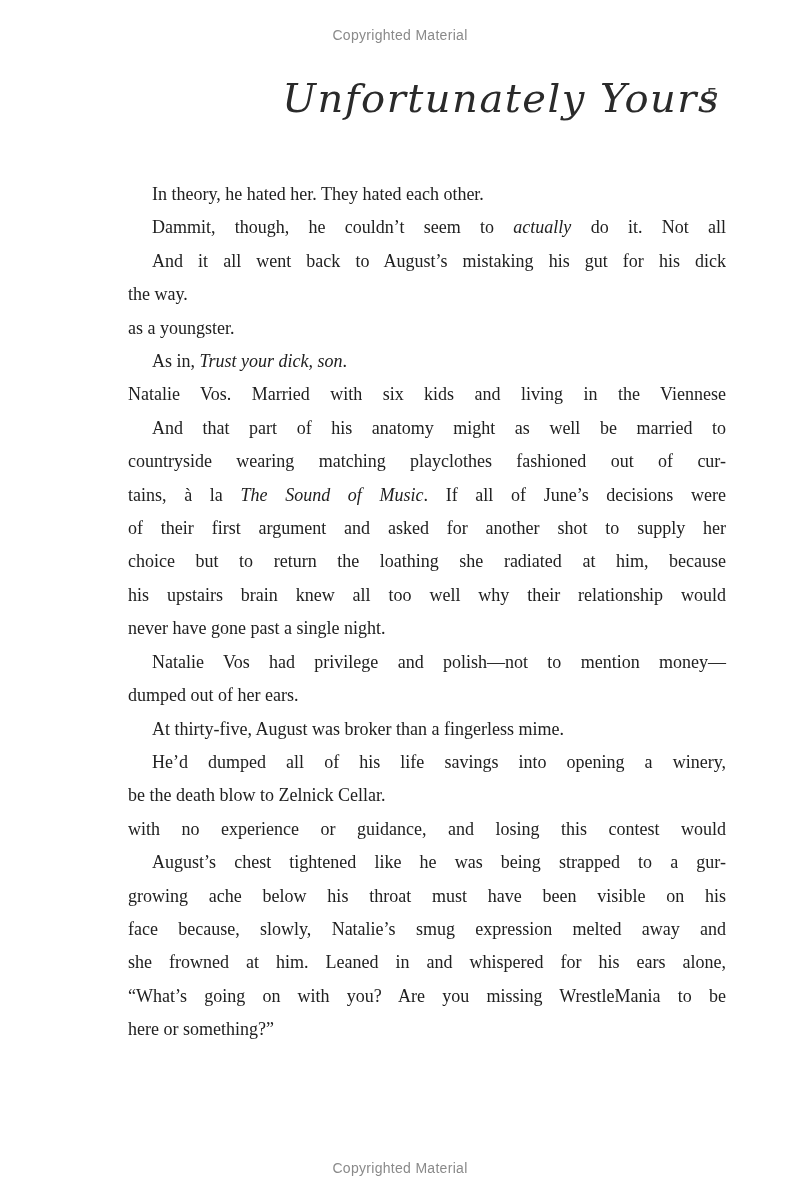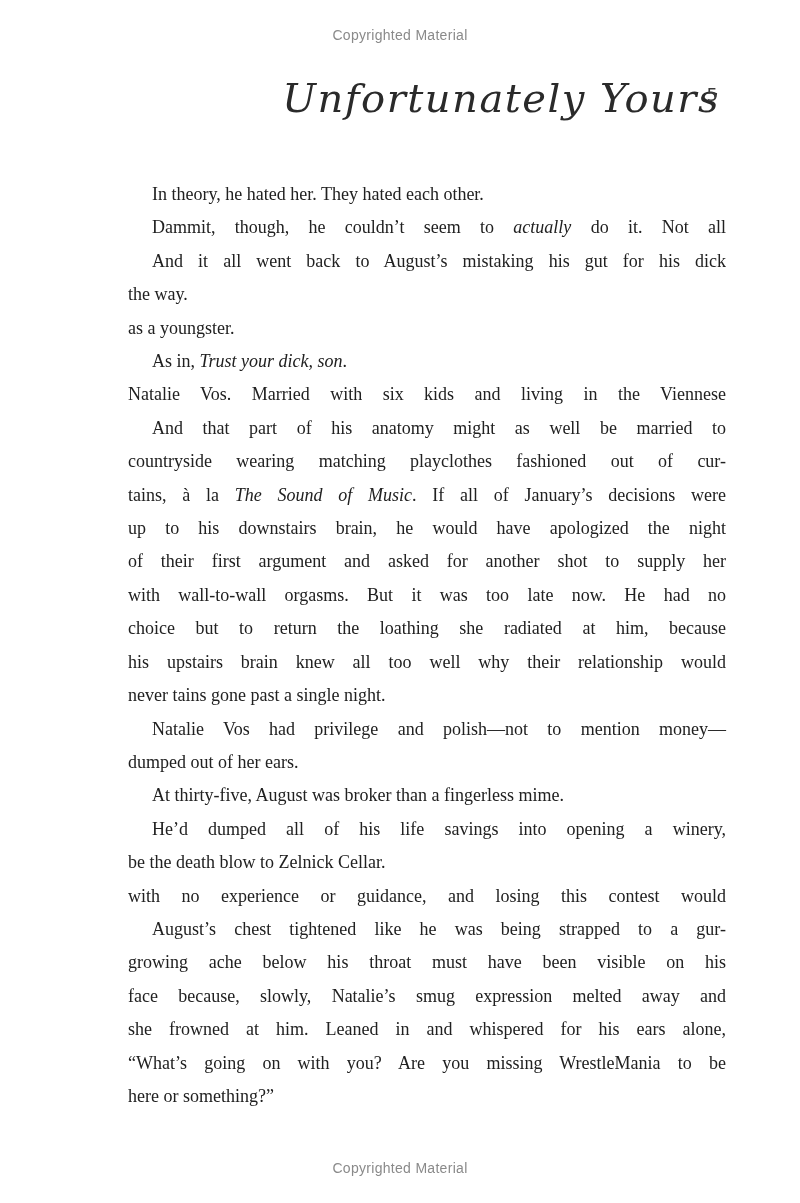--- a/index.html
+++ b/index.html
@@ -84,27 +84,25 @@
   <div class="body-text">
       <div class="line first last"><span>In theory, he hated her. They hated each other.</span></div>
       <div class="line first"><span>Dammit, though, he couldn’t seem to </span><span class="it">actually</span><span> do it. Not all</span></div>
       <div class="line first"><span>And it all went back to August’s mistaking his gut for his dick</span></div>
       <div class="line last"><span>the way.</span></div>
       <div class="line last"><span>as a youngster.</span></div>
       <div class="line first last"><span>As in, </span><span class="it">Trust your dick, son</span><span>.</span></div>
       <div class="line"><span>Natalie Vos. Married with six kids and living in the Viennese</span></div>
       <div class="line first"><span>And that part of his anatomy might as well be married to</span></div>
       <div class="line"><span>countryside wearing matching playclothes fashioned out of cur-</span></div>
-      <div class="line"><span>tains, à la </span><span class="it">The Sound of Music</span><span>. If all of January’s decisions were</span></div>
-      <div class="line"><span>up to his downstairs brain, he would have apologized the night</span></div>
+      <div class="line"><span>tains, à la </span><span class="it">The Sound of Music</span><span>. If all of June’s decisions were</span></div>
       <div class="line"><span>of their first argument and asked for another shot to supply her</span></div>
-      <div class="line"><span>with wall-to-wall orgasms. But it was too late now. He had no</span></div>
       <div class="line"><span>choice but to return the loathing she radiated at him, because</span></div>
       <div class="line"><span>his upstairs brain knew all too well why their relationship would</span></div>
-      <div class="line last"><span>never tains gone past a single night.</span></div>
+      <div class="line last"><span>never have gone past a single night.</span></div>
       <div class="line first"><span>Natalie Vos had privilege and polish—not to mention money—</span></div>
       <div class="line last"><span>dumped out of her ears.</span></div>
       <div class="line first last"><span>At thirty-five, August was broker than a fingerless mime.</span></div>
       <div class="line first"><span>He’d dumped all of his life savings into opening a winery,</span></div>
       <div class="line last"><span>be the death blow to Zelnick Cellar.</span></div>
       <div class="line"><span>with no experience or guidance, and losing this contest would</span></div>
       <div class="line first"><span>August’s chest tightened like he was being strapped to a gur-</span></div>
       <div class="line"><span>growing ache below his throat must have been visible on his</span></div>
       <div class="line"><span>face because, slowly, Natalie’s smug expression melted away and</span></div>
       <div class="line"><span>she frowned at him. Leaned in and whispered for his ears alone,</span></div>

